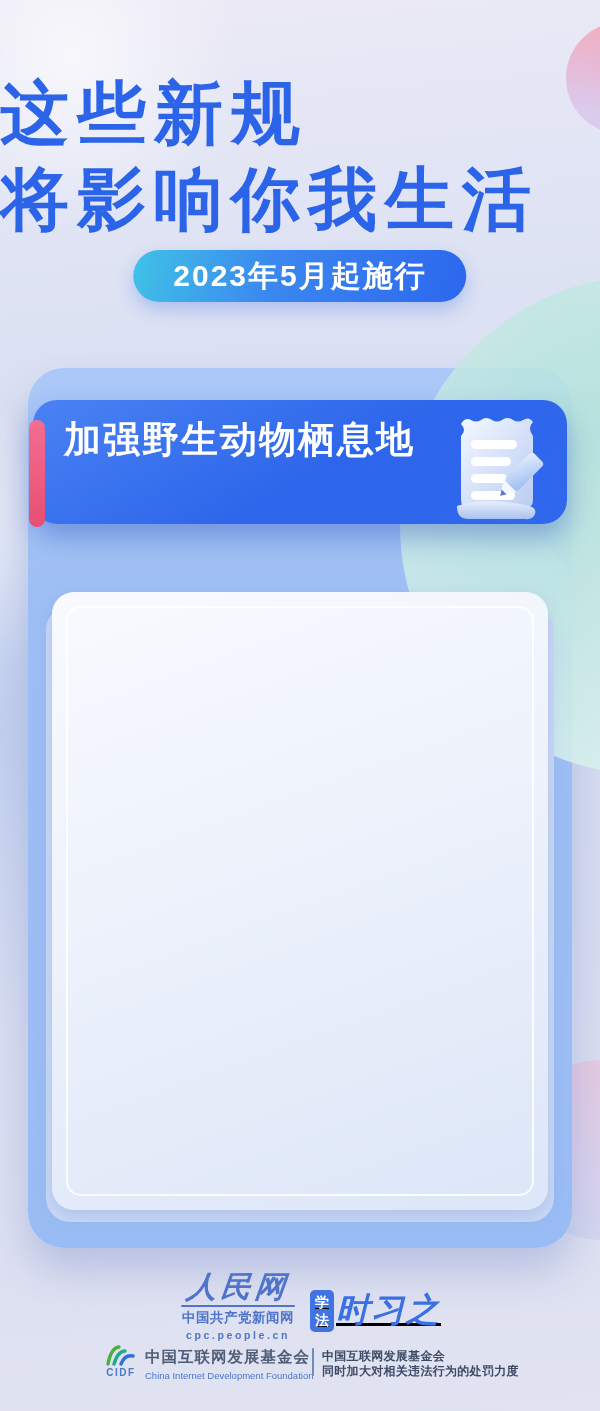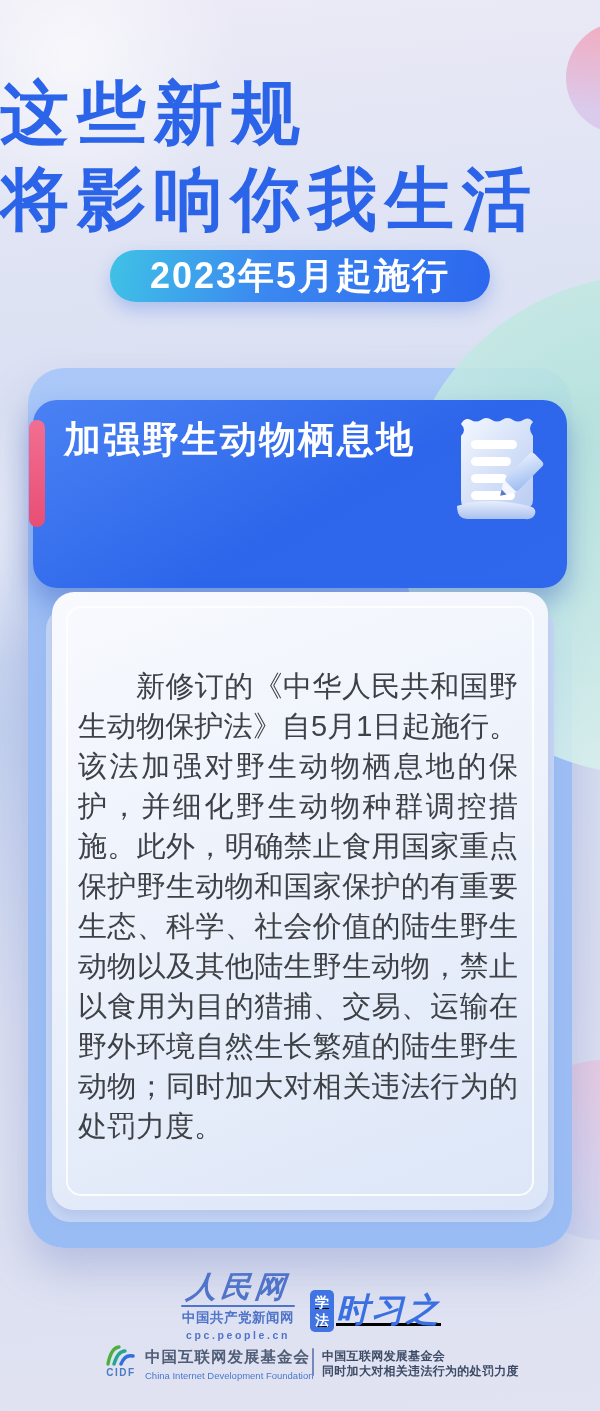--- a/index.html
+++ b/index.html
@@ -40,39 +40,39 @@
     font-size:69px; line-height:84px; font-weight:900; letter-spacing:8px;
     color:#2b63e9; white-space:nowrap;
   }
   .title-l1 { top:72px; }
   .title-l2 { top:158px; }
 
   .date-badge {
     position:absolute; top:250px; left:50%; transform:translateX(-50%);
     height:52px; padding:0 40px; border-radius:26px;
     background:linear-gradient(100deg,#3fc2e6 0%, #3b87f0 42%, #2c67ee 100%);
-    color:#ffffff; font-size:36px; font-weight:800; letter-spacing:2px;
+    color:#ffffff; font-size:30px; font-weight:800; letter-spacing:2px;
     line-height:52px; white-space:nowrap;
     box-shadow:0 8px 18px rgba(58,110,230,.30);
   }
 
   
   .panel {
     position:absolute; left:28px; top:368px; width:544px; height:880px;
     border-radius:36px; overflow:hidden;
     background:linear-gradient(180deg,#abc8f8 0%, #9dbef4 28%, #9abcf4 100%);
     box-shadow:0 22px 40px rgba(120,140,200,.38);
   }
   .panel .streak { position:absolute; background:linear-gradient(90deg, rgba(255,255,255,0) 0%, rgba(255,255,255,.22) 50%, rgba(255,255,255,0) 100%); }
   .streak-1 { width:150px; height:420px; left:290px; top:110px; transform:rotate(52deg); }
   .streak-2 { width:70px;  height:420px; left:430px; top:90px;  transform:rotate(52deg); }
 
   
   .header-card {
-    position:absolute; left:33px; top:400px; width:534px; height:188px;
+    position:absolute; left:33px; top:400px; width:534px; height:124px;
     border-radius:24px;
     background:linear-gradient(150deg,#4a82f4 0%, #2d66ea 55%, #2f68ec 100%);
     box-shadow:0 14px 26px rgba(30,70,180,.35);
   }
   .accent-tab {
     position:absolute; left:-4px; top:20px; width:16px; height:107px;
     border-radius:8px;
     background:linear-gradient(180deg,#f26e91 0%, #e84e74 100%);
   }
   .card-heading {
@@ -183,21 +183,20 @@
         <rect x="64" y="36" width="18" height="40" rx="4" fill="url(#gPen)"></rect>
         <path d="M64 76 h18 l-9 14 z" fill="#f2f6fe"></path>
         <path d="M69.5 84.5 l3.5 5.5 l3.5 -5.5 z" fill="#5b79c9"></path>
       </g>
     </svg>
   </div>
 
   <div class="content-card-back"></div>
   <div class="content-card">
     <div class="inner-border"></div>
-    <p class="body-text">新修订的《中华人民共和国野生动物保护法》自5月1日起施行。该法加强对野生动物栖息地的保护，并细化野生动物种群调控措施。此外，明确禁止食用国家重点保护野生动物和国家保护的有重要生态、科学、社会价值的陆生野生动物以及其他陆生野生动物，禁止以食用为目的猎捕、交易、运输在野外环境自然生长繁殖的陆生野生动物；同时加大对相关违法行为的处罚力度。</p>
   </div>
 
   <div class="pd-block">
     <div class="pd-script">人民网</div>
     <div class="pd-rule"></div>
     <div class="pd-site">中国共产党新闻网</div>
     <div class="pd-domain">cpc.people.cn</div>
   </div>
 
   <div class="xuefa-block">

